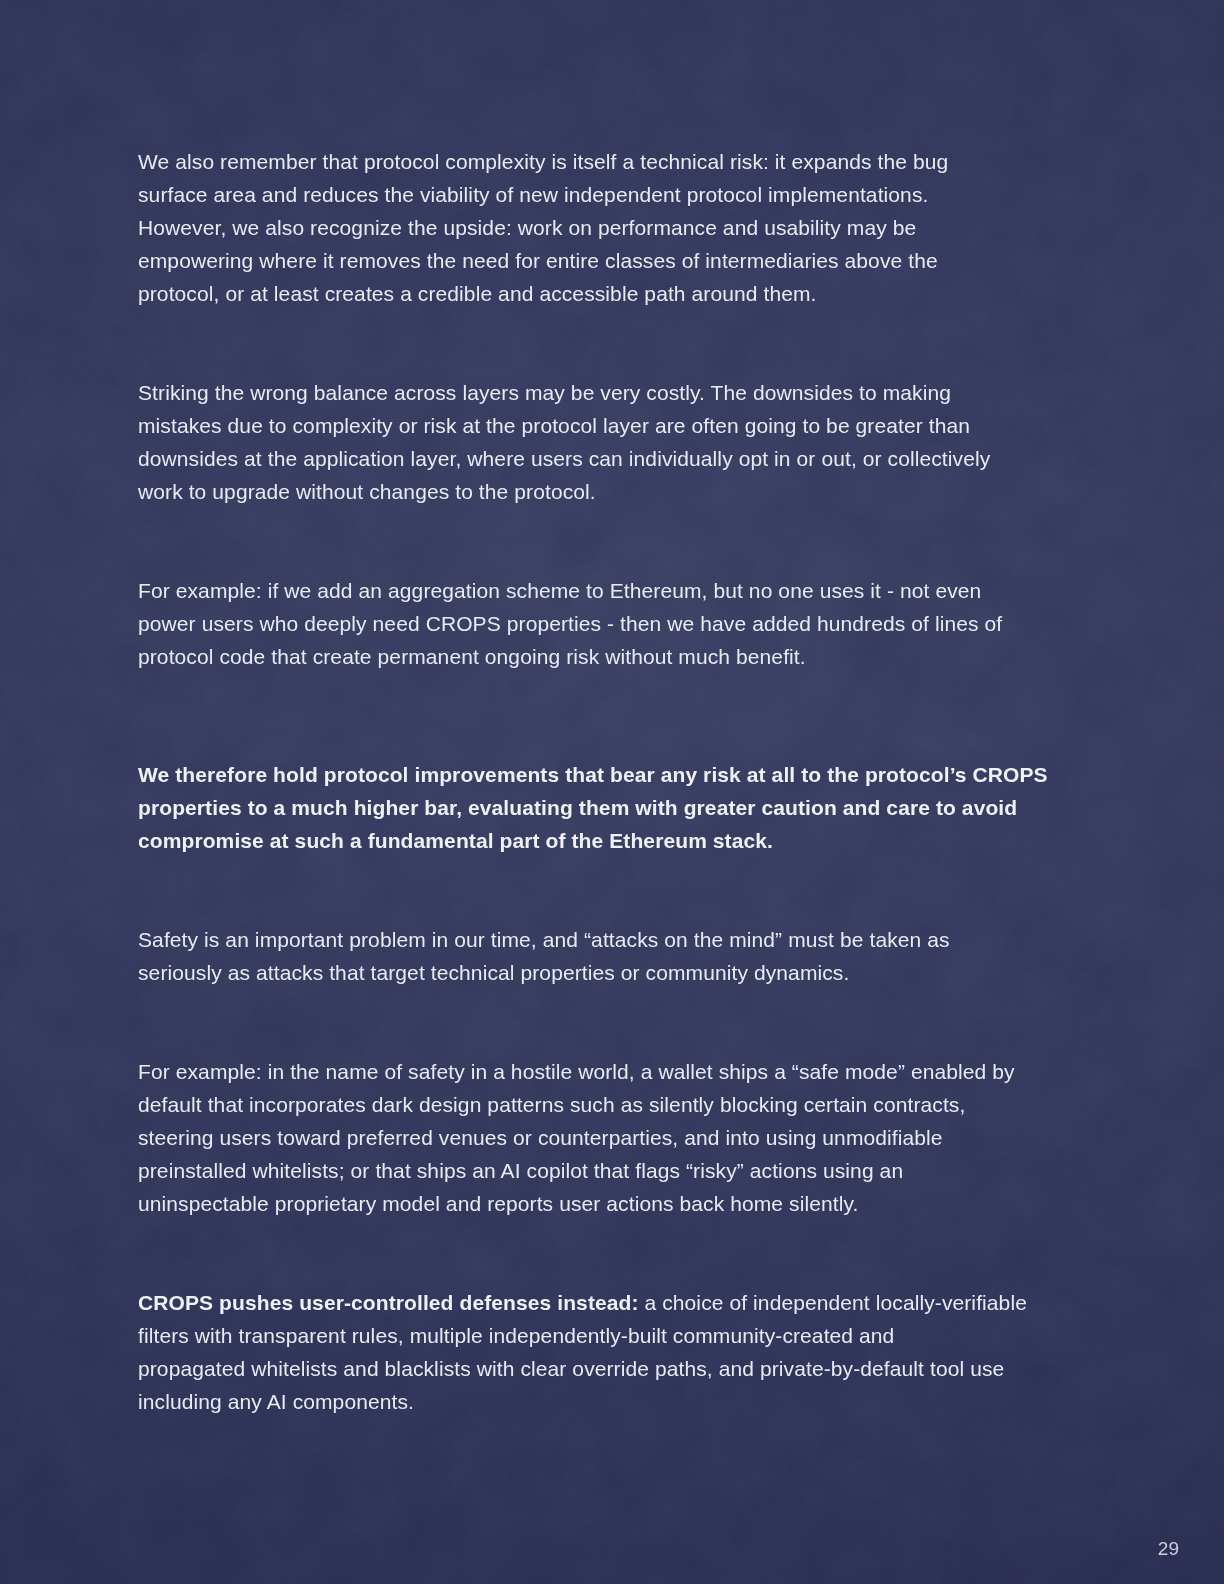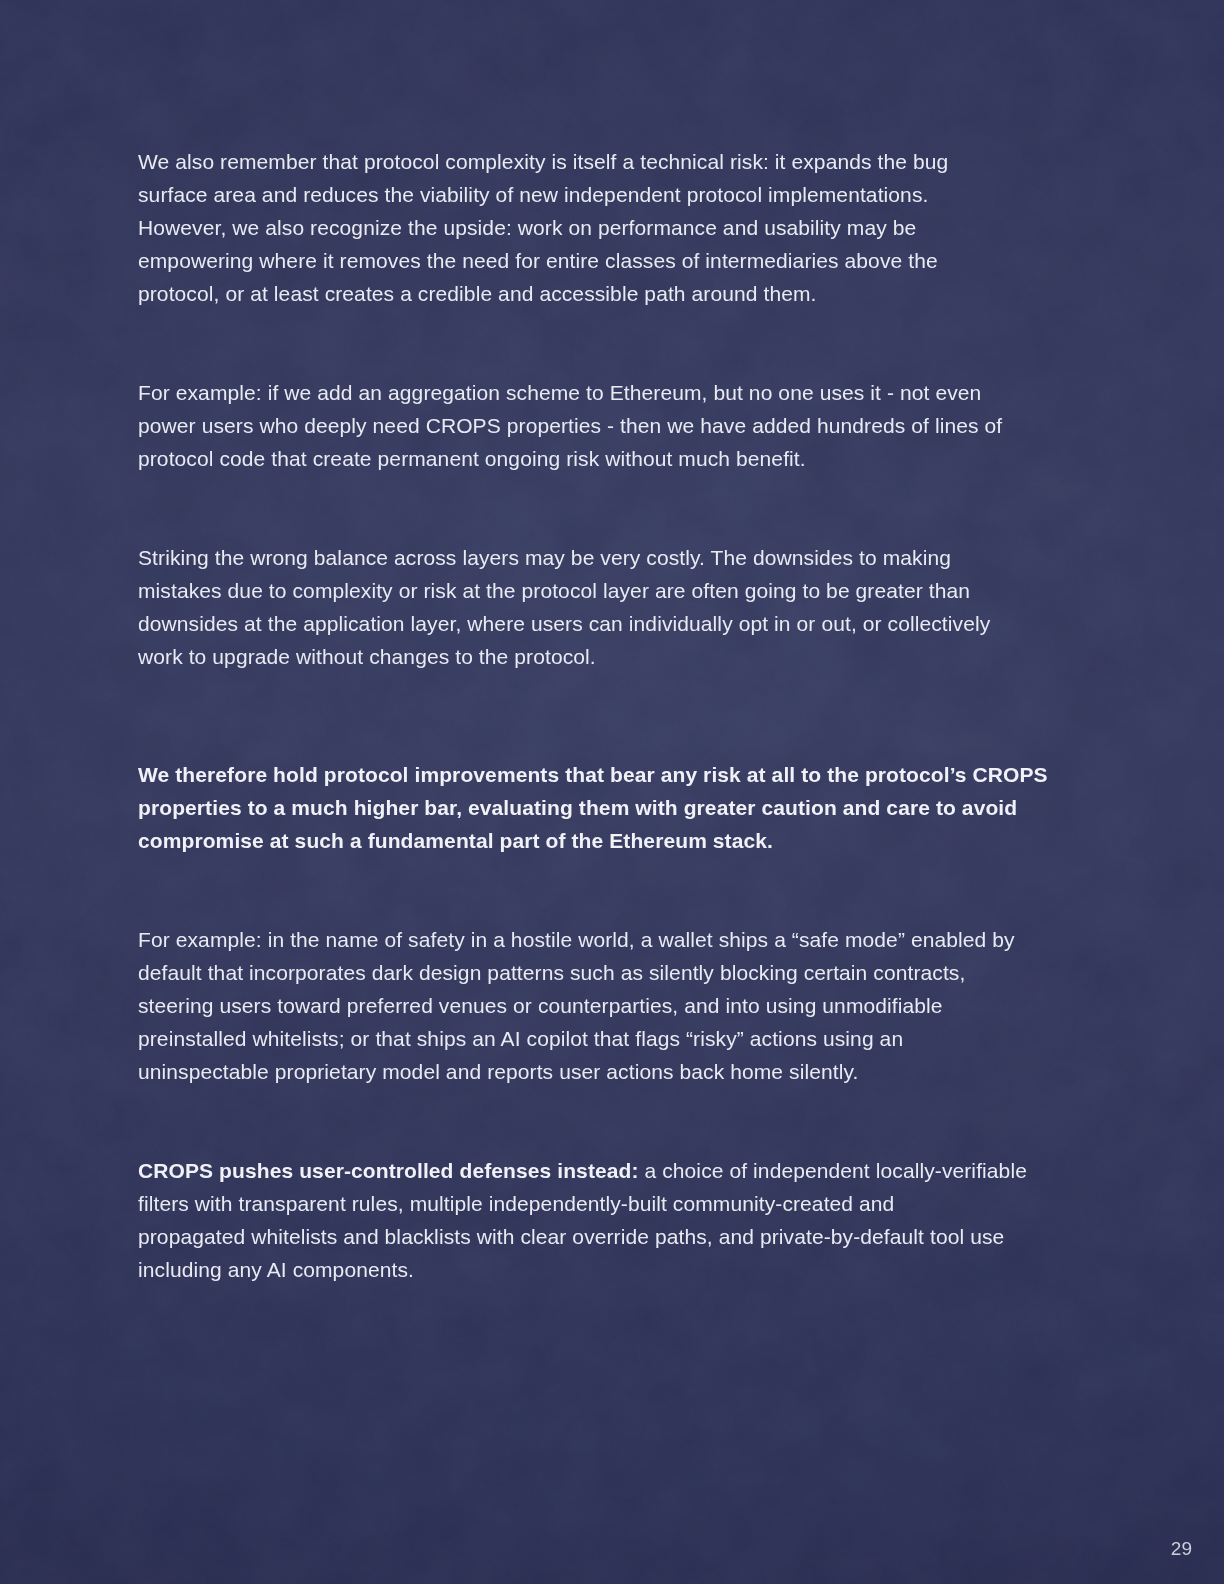--- a/index.html
+++ b/index.html
@@ -46,21 +46,21 @@
     font-weight: bold;
     color: #f1f2f8;
     margin-top: 19px;
   }
   .lead-bold {
     font-weight: bold;
     color: #f1f2f8;
   }
   .page-number {
     position: absolute;
-    right: 32px;
+    right: 45px;
     bottom: 26px;
     color: #ccced d9;
     color: #ccceda;
     font-size: 19px;
     line-height: 1;
   }
 </style>
 </head>
 <body>
 
@@ -91,30 +91,32 @@
     <rect x="0" y="0" width="1224" height="1584" filter="url(#blotchLight)" opacity="0.10"></rect>
     <rect x="0" y="0" width="1224" height="1584" filter="url(#grain)" opacity="0.14"></rect>
   </svg>
 
   <div class="content">
     <p class="body">We also remember that protocol complexity is itself a technical risk: it expands the bug
 surface area and reduces the viability of new independent protocol implementations.
 However, we also recognize the upside: work on performance and usability may be
 empowering where it removes the need for entire classes of intermediaries above the
 protocol, or at least creates a credible and accessible path around them.</p>
-    <p class="body">For example: if we add an aggregation scheme to Ethereum, but no one uses it - not even
-power users who deeply need CROPS properties - then we have added hundreds of lines of
-protocol code that create permanent ongoing risk without much benefit.</p>
     <p class="body">Striking the wrong balance across layers may be very costly. The downsides to making
 mistakes due to complexity or risk at the protocol layer are often going to be greater than
 downsides at the application layer, where users can individually opt in or out, or collectively
 work to upgrade without changes to the protocol.</p>
+    <p class="body">For example: if we add an aggregation scheme to Ethereum, but no one uses it - not even
+power users who deeply need CROPS properties - then we have added hundreds of lines of
+protocol code that create permanent ongoing risk without much benefit.</p>
     <p class="bold">We therefore hold protocol improvements that bear any risk at all to the protocol’s CROPS
 properties to a much higher bar, evaluating them with greater caution and care to avoid
 compromise at such a fundamental part of the Ethereum stack.</p>
+    <p class="body">Safety is an important problem in our time, and “attacks on the mind” must be taken as
+seriously as attacks that target technical properties or community dynamics.</p>
     <p class="body">For example: in the name of safety in a hostile world, a wallet ships a “safe mode” enabled by
 default that incorporates dark design patterns such as silently blocking certain contracts,
 steering users toward preferred venues or counterparties, and into using unmodifiable
 preinstalled whitelists; or that ships an AI copilot that flags “risky” actions using an
 uninspectable proprietary model and reports user actions back home silently.</p>
     <p class="body"><span class="lead-bold">CROPS pushes user-controlled defenses instead:</span><span> a choice of independent locally-verifiable
 filters with transparent rules, multiple independently-built community-created and
 propagated whitelists and blacklists with clear override paths, and private-by-default tool use
 including any AI components.</span></p>
   </div>

